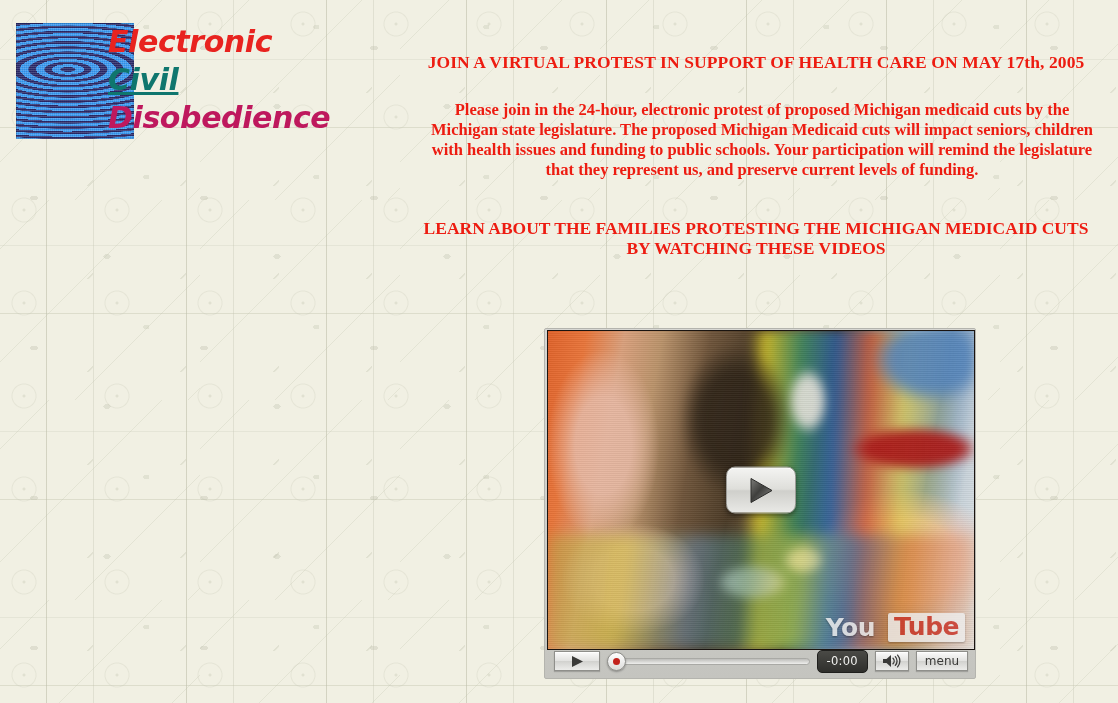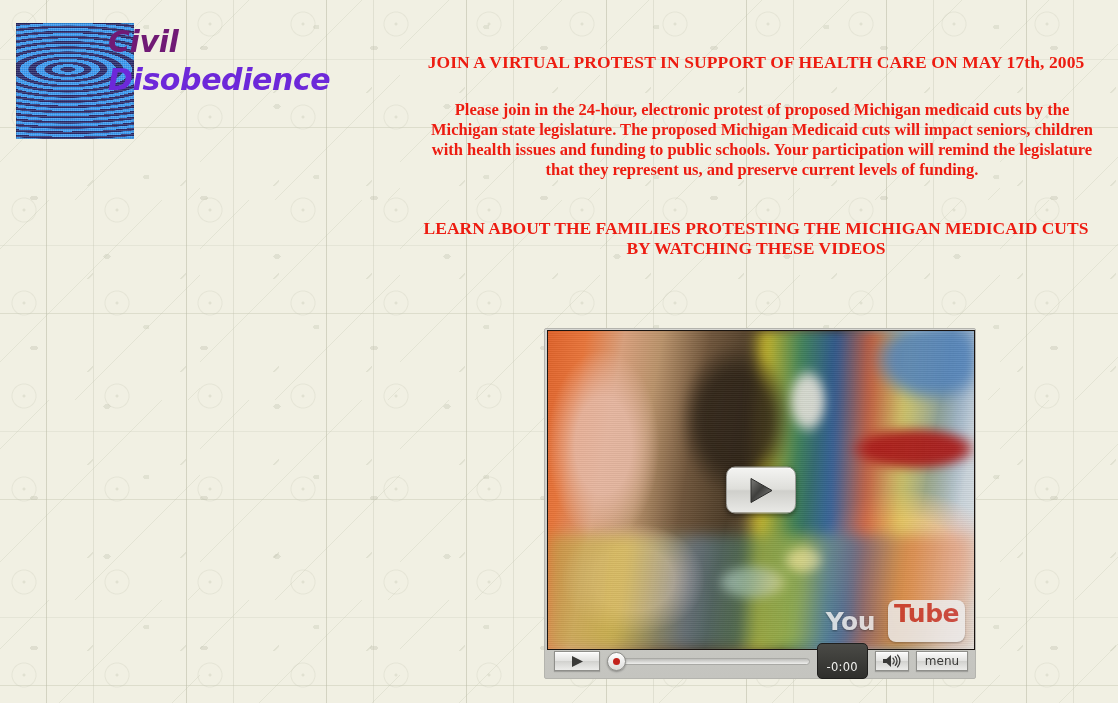--- a/index.html
+++ b/index.html
@@ -107,22 +107,22 @@
     top: 0px;
     font-family: "DejaVu Sans", sans-serif;
     font-weight: bold;
     font-style: italic;
     font-size: 30px;
     line-height: 38px;
     letter-spacing: -0.4px;
     white-space: nowrap;
   }
   #logo-words .l1 { color: #e8231f; display:block; }
-  #logo-words .l2 { color: #701a75; display:block; }
-  #logo-words .l3 { color: #6d28d9; display:block; }
+  #logo-words .l2 { color: #0f766e; display:block;text-decoration:underline; }
+  #logo-words .l3 { color: #be185d; display:block; }
 
   
   #main-col {
     position: absolute;
     left: 394px;
     top: 50px;
     width: 724px;
     text-align: center;
     color: #ed1c11;
   }
@@ -274,22 +274,22 @@
     opacity: .82;
   }
   #yt-you {
     color: #f2f2f2;
     text-shadow: 0 1px 2px rgba(0,0,0,.45);
     padding-right: 13px;
   }
   #yt-tube {
     background: #efefef;
     color: #c9362c;
-    border-radius: 8px;
-    padding: 1px 6px 16px 6px;
+    border-radius: 2px;
+    padding: 1px 6px 3px 6px;
     box-shadow: 0 1px 2px rgba(0,0,0,.35);
   }
 
   
   #controls {
     position: absolute;
     left: 2px;
     bottom: 5px;
     width: 428px;
     height: 24px;
@@ -353,35 +353,36 @@
     border-radius: 50%;
     background: #c2221c;
     display: block;
   }
   #time-display {
     background: linear-gradient(#4a4a46, #2f2f2c);
     color: #f0f0ee;
     font-family: "DejaVu Sans", sans-serif;
     font-size: 11.5px;
     border-radius: 5px;
-    padding: 16px 9px 4px 9px;
+    padding: 3px 9px 4px 9px;
     border: 1px solid #1f1f1d;
     letter-spacing: .3px;
   }
 </style>
 </head>
 <body>
 
 <div id="page-bg"></div>
 
 <div id="logo-wrap">
   <div id="logo-ripple">
     <div class="dither"></div>
   </div>
   <div id="logo-words">
+    <span class="l1">Electronic</span>
     <span class="l2">Civil</span>
     <span class="l3">Disobedience</span>
   </div>
 </div>
 
 <div id="main-col">
   <p class="headline">JOIN A VIRTUAL PROTEST IN SUPPORT OF HEALTH CARE ON MAY 17th, 2005</p>
   <p class="para">Please join in the 24-hour, electronic protest of proposed Michigan medicaid cuts by the Michigan state legislature. The proposed Michigan Medicaid cuts will impact seniors, children with health issues and funding to public schools. Your participation will remind the legislature that they represent us, and preserve current levels of funding.</p>
   <p class="headline2">LEARN ABOUT THE FAMILIES PROTESTING THE MICHIGAN MEDICAID CUTS BY WATCHING THESE VIDEOS</p>
 </div>

